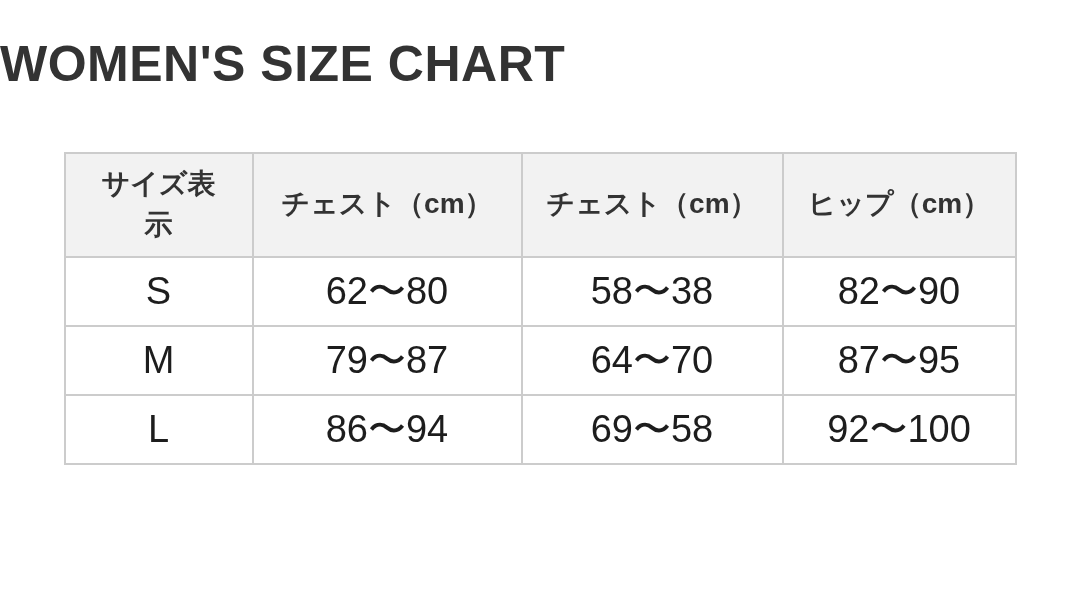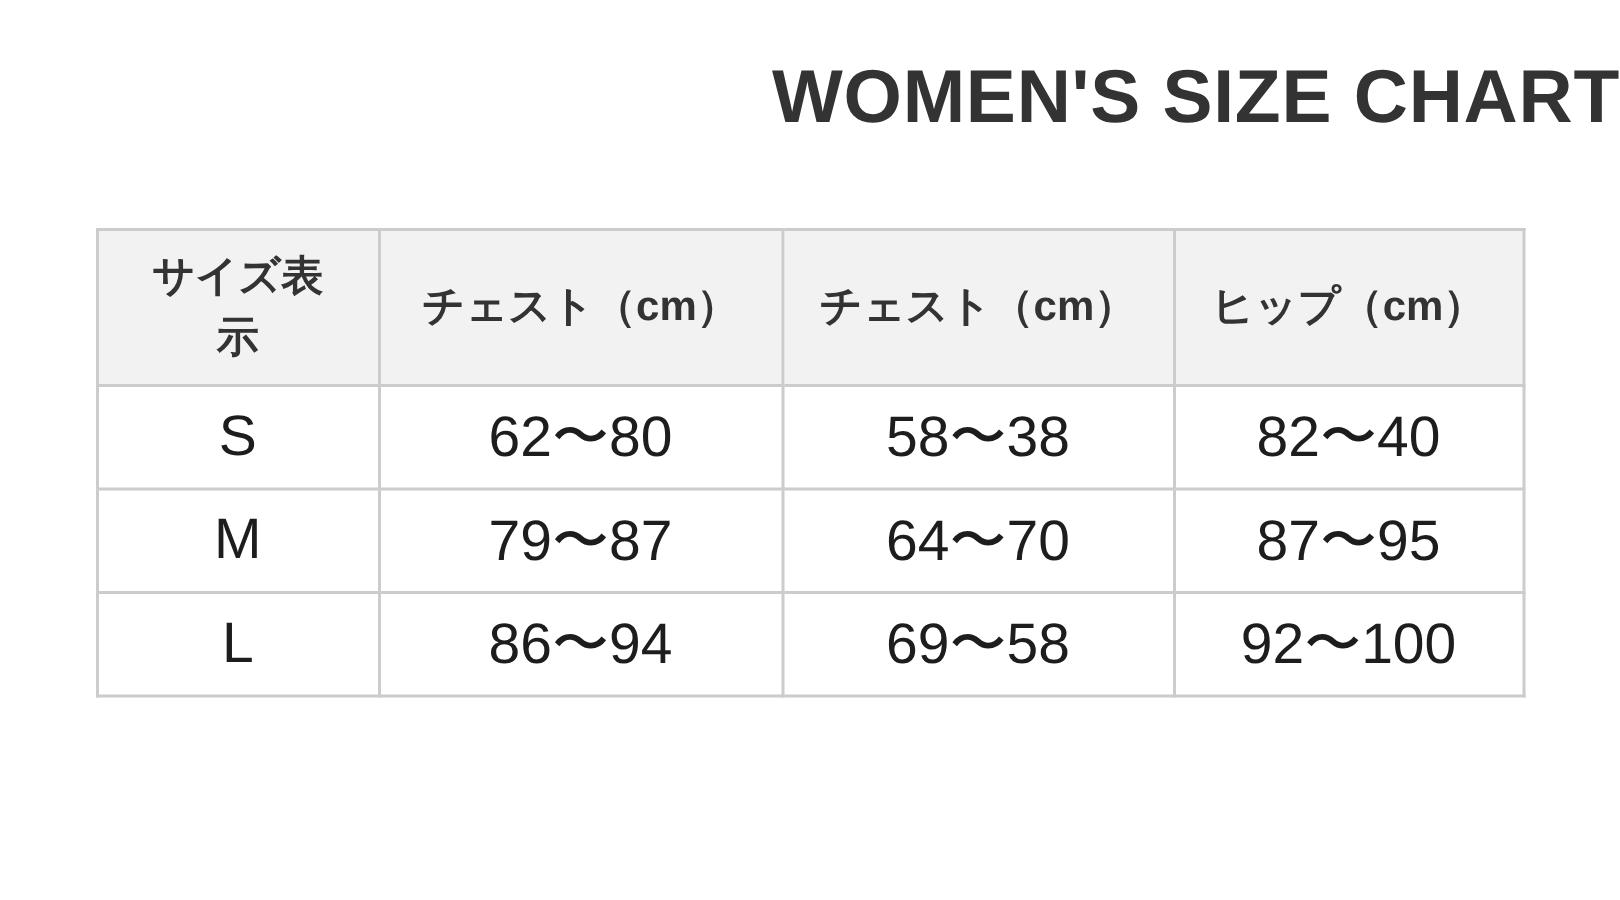--- a/index.html
+++ b/index.html
@@ -6,21 +6,21 @@
     margin: 0;
     padding: 0;
     width: 1080px;
     height: 600px;
     background: #ffffff;
     font-family: "Liberation Sans", "DejaVu Sans", sans-serif;
     overflow: hidden;
   }
   .page-title {
     margin: 36px 0 0 0;
-    text-align: right;
+    text-align: left;
     font-size: 50px;
     line-height: 1.15;
     font-weight: 700;
     letter-spacing: 0.5px;
     color: #333333;
   }
   table.size-chart {
     border-collapse: collapse;
     table-layout: fixed;
     width: 951px;
@@ -78,21 +78,21 @@
         <th>チェスト（cm）</th>
         <th>チェスト（cm）</th>
         <th>ヒップ（cm）</th>
       </tr>
     </thead>
     <tbody>
       <tr>
         <td>S</td>
         <td>62〜80</td>
         <td>58〜38</td>
-        <td>82〜40</td>
+        <td>82〜90</td>
       </tr>
       <tr>
         <td>M</td>
         <td>79〜87</td>
         <td>64〜70</td>
         <td>87〜95</td>
       </tr>
       <tr>
         <td>L</td>
         <td>86〜94</td>

